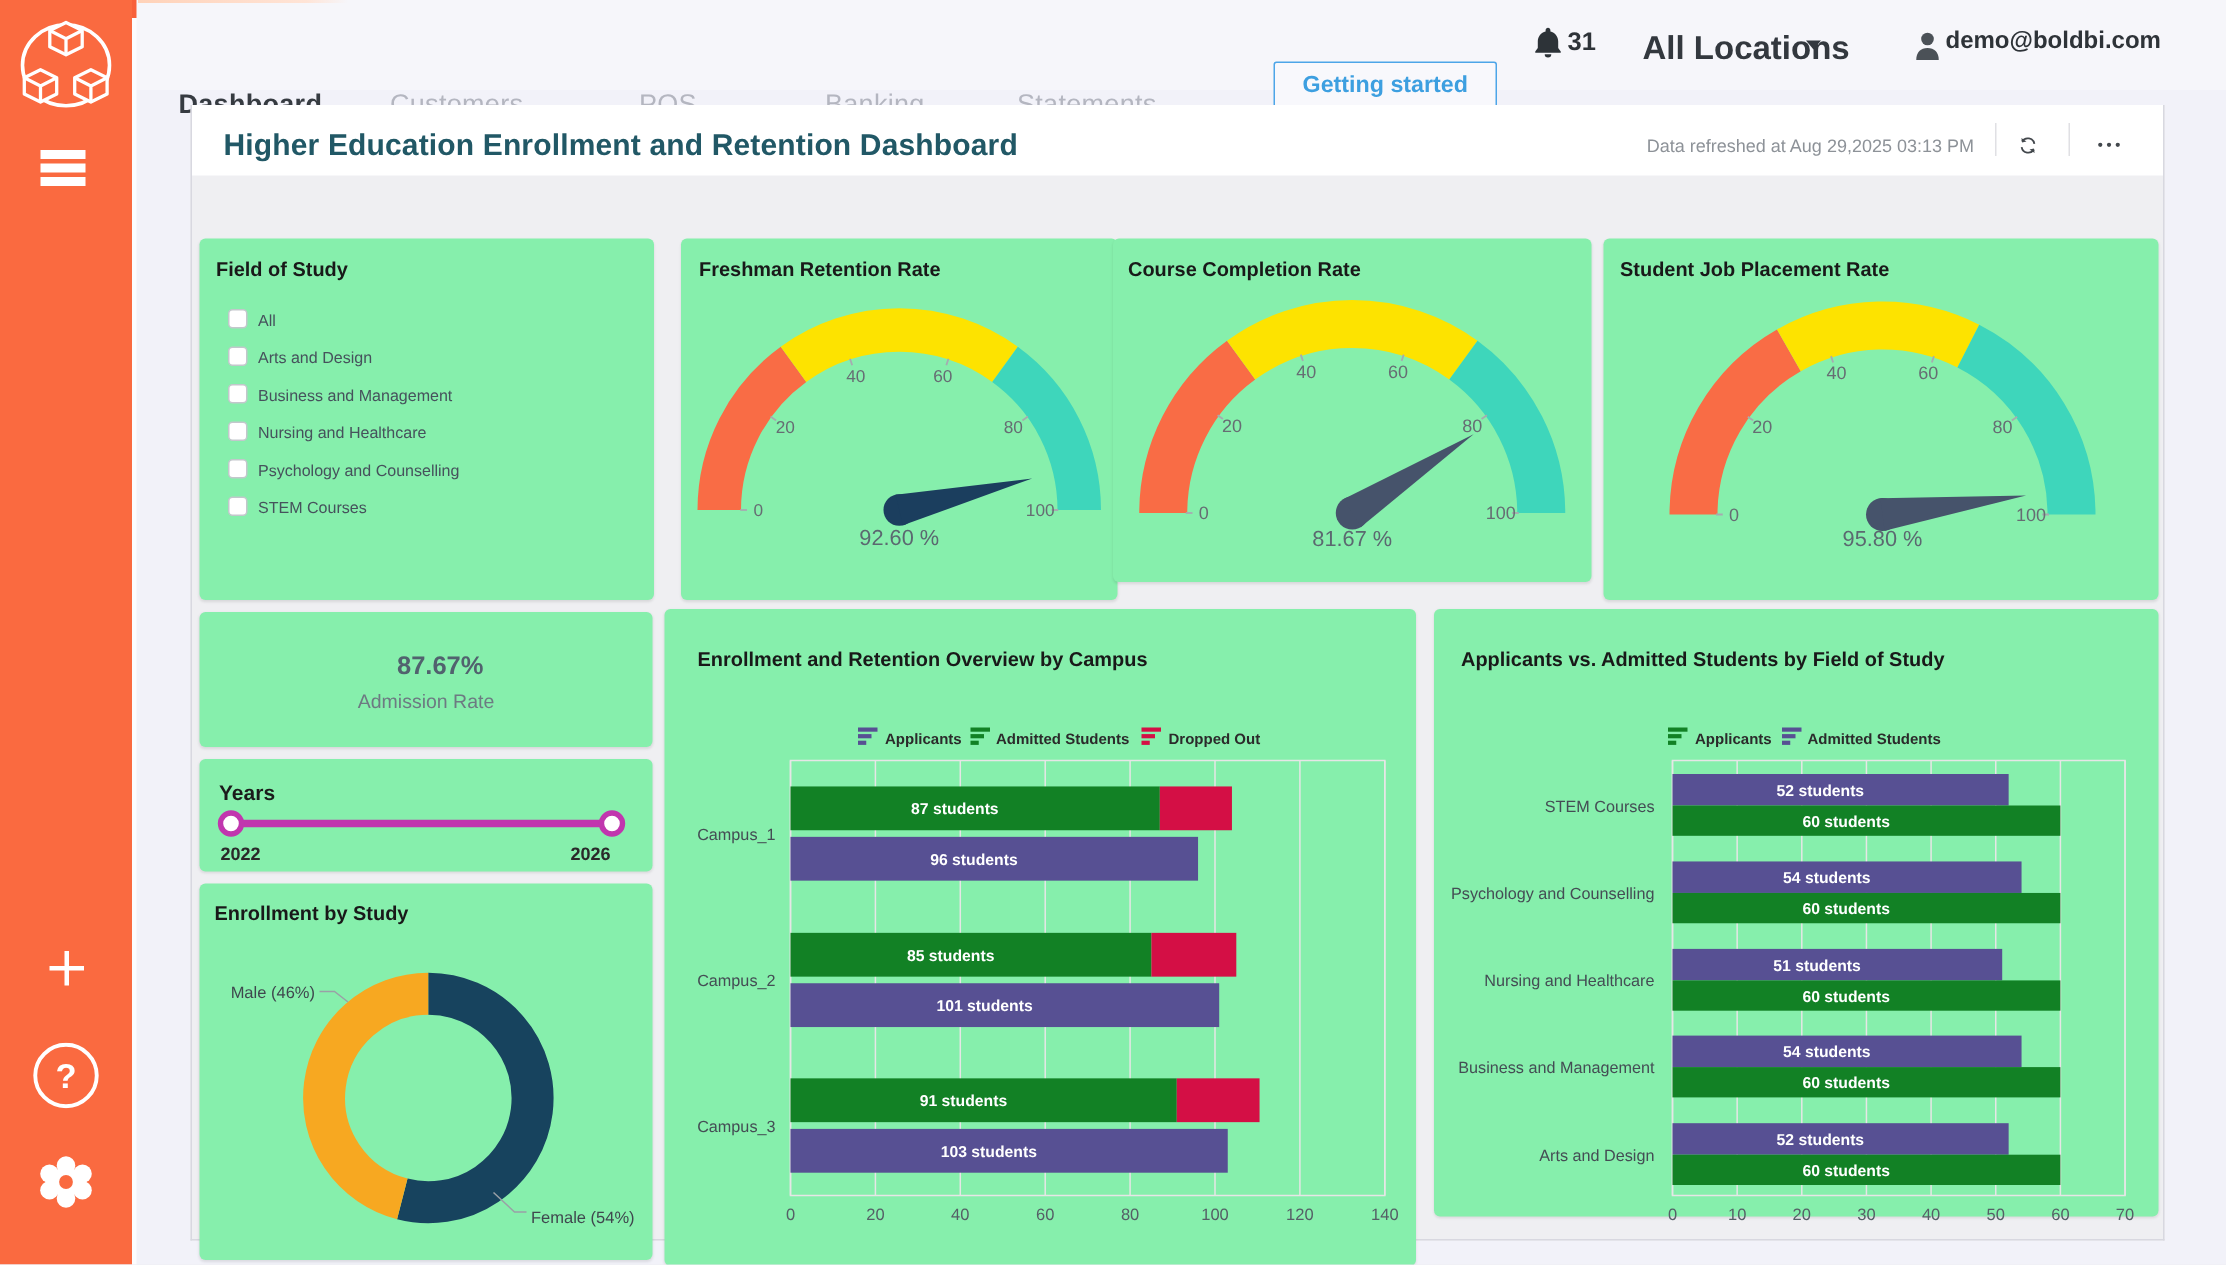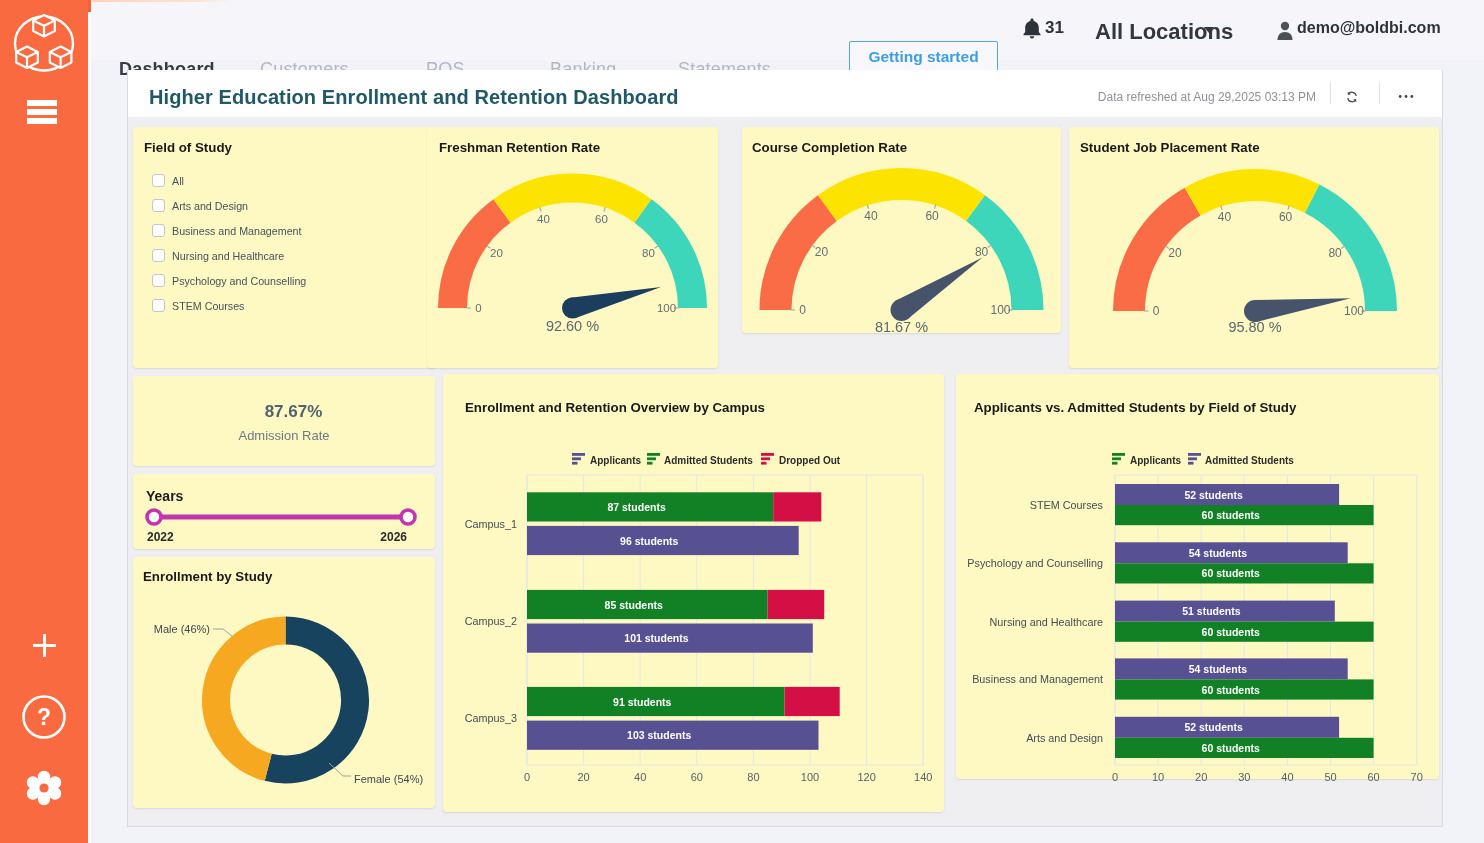--- a/index.html
+++ b/index.html
@@ -8,21 +8,21 @@
 .abs { position:absolute; }
 
 #sidebar { position:absolute; left:0; top:0; width:88px; height:843px; background:#fa6a40; z-index:5; }
 
 #topbar { position:absolute; left:88px; top:0; width:1396px; height:60px; background:#f6f6fa; }
 .nav { position:absolute; top:27px; font-size:18px; color:#b4b6c0; letter-spacing:0.2px;margin-top:32px; }
 .nav.active { color:#363b41; font-weight:bold; }
 #gsbtn { position:absolute; left:849px; top:13px; width:149px; height:33px; border:1.5px solid #4da5e8; border-radius:2px; color:#3d9fe0; font-size:15.5px; font-weight:bold; text-align:center; line-height:30px; background:#f8f8fc;margin-top:28px; }
 
 #container { position:absolute; left:127px; top:70px; width:1316px; height:757px; background:#efeff2; border:1px solid #d8d8e0; border-top:none; }
-.card { position:absolute; background:#fef9c3; border-radius:4px; box-shadow:0 1px 2px rgba(0,0,0,0.10); }
+.card { position:absolute; background:#86efac; border-radius:4px; box-shadow:0 1px 2px rgba(0,0,0,0.10);margin-top:32px; }
 .ctitle { position:absolute; font-size:13.3px; font-weight:bold; color:#191919; }
 #titlebar { position:absolute; left:128px; top:70px; width:1314px; height:47px; background:#fff; z-index:2; }
 #titlebar .t { position:absolute; left:21px; top:16px; font-size:20px; font-weight:bold; color:#215866; letter-spacing:0.1px; }
 #titlebar .refresh { position:absolute; right:126px; top:20px; font-size:12px; color:#8d9298; }
 .sep { position:absolute; top:12px; width:1px; height:22px; background:#e0e0e4; }
 
 .cbrow { position:absolute; left:19px; font-size:10.7px; color:#46525c; }
 .cb { display:inline-block; width:13px; height:13px; border:1px solid #c3c7cc; border-radius:3px; background:#fff; vertical-align:-2px; margin-right:7px; }
 
 .axlbl { font-size:11px; fill:#555f66; }
@@ -86,21 +86,21 @@
 
 <div class="card" style="left:133px;top:127px;width:303px;height:241px;">
   <div class="ctitle" style="left:11px;top:13px;">Field of Study</div>
   <div class="cbrow" style="top:47px;"><span class="cb"></span>All</div>
   <div class="cbrow" style="top:72px;"><span class="cb"></span>Arts and Design</div>
   <div class="cbrow" style="top:97px;"><span class="cb"></span>Business and Management</div>
   <div class="cbrow" style="top:122px;"><span class="cb"></span>Nursing and Healthcare</div>
   <div class="cbrow" style="top:147px;"><span class="cb"></span>Psychology and Counselling</div>
   <div class="cbrow" style="top:172px;"><span class="cb"></span>STEM Courses</div>
 </div>
-<div class="card" style="left:427px;top:127px;width:291px;height:241px;">
+<div class="card" style="left:454px;top:127px;width:291px;height:241px;">
   <div class="ctitle" style="left:12px;top:13px;">Freshman Retention Rate</div>
   <svg class="abs" style="left:0;top:0;" width="291" height="241" viewBox="0 0 291 241">
     <path d="M 25.5 181.0 A 120 120 0 0 1 75.0 83.9" fill="none" stroke="#f96c45" stroke-width="29"></path>
     <path d="M 75.0 83.9 A 120 120 0 0 1 216.0 83.9" fill="none" stroke="#fde300" stroke-width="29"></path>
     <path d="M 216.0 83.9 A 120 120 0 0 1 265.5 181.0" fill="none" stroke="#3ed6bb" stroke-width="29"></path>
     <line x1="39.5" y1="181.0" x2="44.0" y2="181.0" stroke="#a6abb0" stroke-width="1.2"></line>
     <text x="51.5" y="185.0" text-anchor="middle" font-size="11.5" fill="#666d73">0</text>
     <line x1="59.7" y1="118.7" x2="63.4" y2="121.3" stroke="#a6abb0" stroke-width="1.2"></line>
     <text x="69.5" y="129.7" text-anchor="middle" font-size="11.5" fill="#666d73">20</text>
     <line x1="112.7" y1="80.2" x2="114.1" y2="84.5" stroke="#a6abb0" stroke-width="1.2"></line>
@@ -109,21 +109,21 @@
     <text x="174.5" y="95.6" text-anchor="middle" font-size="11.5" fill="#666d73">60</text>
     <line x1="231.3" y1="118.7" x2="227.6" y2="121.3" stroke="#a6abb0" stroke-width="1.2"></line>
     <text x="221.5" y="129.7" text-anchor="middle" font-size="11.5" fill="#666d73">80</text>
     <line x1="251.5" y1="181.0" x2="247.0" y2="181.0" stroke="#a6abb0" stroke-width="1.2"></line>
     <text x="239.5" y="185.0" text-anchor="middle" font-size="11.5" fill="#666d73">100</text>
     <circle cx="145.5" cy="181.0" r="10.5" fill="#1b3e5e"></circle>
     <path d="M 143.1 170.8 L 234.1 160.0 L 147.9 191.2 Z" fill="#1b3e5e"></path>
     <text x="145.5" y="204" text-anchor="middle" font-size="14.5" fill="#5b6870">92.60 %</text>
     </svg>
 </div>
-<div class="card" style="left:742px;top:127px;width:319px;height:206px;">
+<div class="card" style="left:742px;top:127px;width:319px;height:229px;">
   <div class="ctitle" style="left:10px;top:13px;">Course Completion Rate</div>
   <svg class="abs" style="left:0;top:0;" width="319" height="241" viewBox="0 0 319 241">
     <path d="M 33.5 183.0 A 126 126 0 0 1 85.4 81.1" fill="none" stroke="#f96c45" stroke-width="32"></path>
     <path d="M 85.4 81.1 A 126 126 0 0 1 233.6 81.1" fill="none" stroke="#fde300" stroke-width="32"></path>
     <path d="M 233.6 81.1 A 126 126 0 0 1 285.5 183.0" fill="none" stroke="#3ed6bb" stroke-width="32"></path>
     <line x1="48.5" y1="183.0" x2="53.0" y2="183.0" stroke="#a6abb0" stroke-width="1.2"></line>
     <text x="60.5" y="187.0" text-anchor="middle" font-size="12" fill="#666d73">0</text>
     <line x1="69.7" y1="117.8" x2="73.3" y2="120.4" stroke="#a6abb0" stroke-width="1.2"></line>
     <text x="79.4" y="128.8" text-anchor="middle" font-size="12" fill="#666d73">20</text>
     <line x1="125.2" y1="77.4" x2="126.6" y2="81.7" stroke="#a6abb0" stroke-width="1.2"></line>

